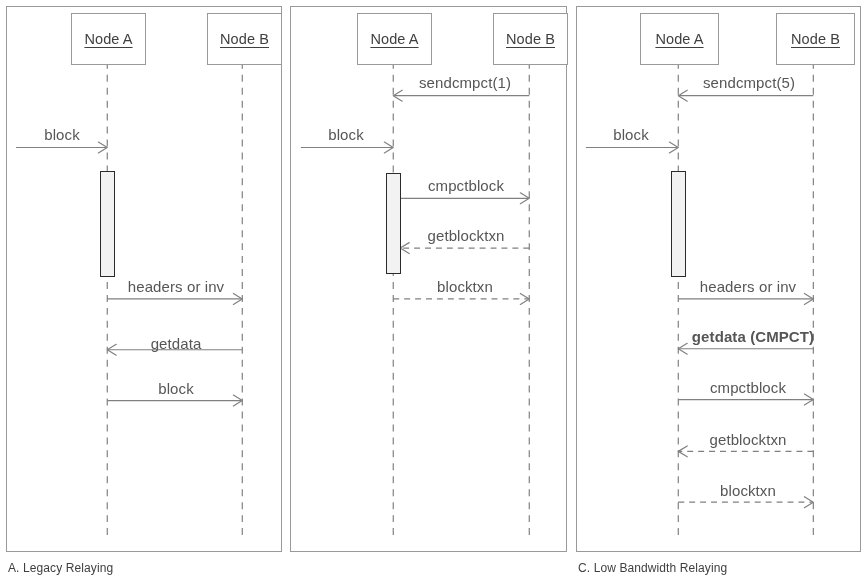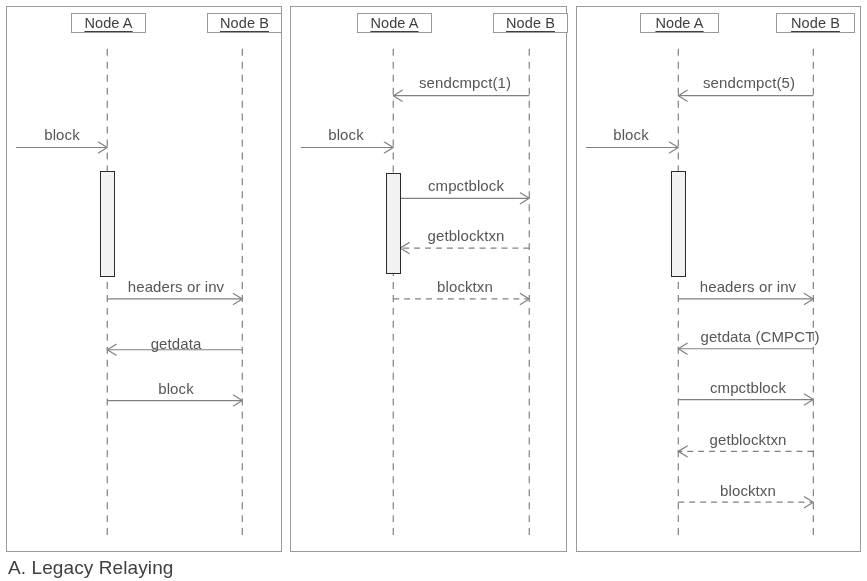--- a/index.html
+++ b/index.html
@@ -33,32 +33,32 @@
     position: absolute;
     left: 0;
     top: 0;
     width: 100%;
     height: 100%;
     display: block;
   }
   .caption {
     position: absolute;
     top: 559px;
-    font-size: 19px;
+    font-size: 12px;
     line-height: 18px;
     color: #3f3f3f;
     white-space: nowrap;
     letter-spacing: 0.1px;
   }
   .node-box {
     position: absolute;
     box-sizing: border-box;
     border: 1px solid #9a9a9a;
     background: #ffffff;
-    height: 20px;
+    height: 52px;
     display: flex;
     align-items: center;
     justify-content: center;
   }
   .node-label {
     font-size: 14.5px;
     color: #3f3f3f;
     text-decoration: underline;
     text-underline-offset: 3px;
     letter-spacing: 0.1px;
@@ -183,25 +183,26 @@
           <path d="M 111 440.5 L 102 446 L 111 451.5" fill="none" stroke="#808080" stroke-width="1.2" stroke-linecap="round" stroke-linejoin="round"></path>
         </g>
         <g>
           <line x1="102" y1="497" x2="237" y2="497" stroke="#808080" stroke-width="1.2" stroke-dasharray="6 5"></line>
           <path d="M 229 491.5 L 238 497 L 229 502.5" fill="none" stroke="#808080" stroke-width="1.2" stroke-linecap="round" stroke-linejoin="round"></path>
         </g>
       </svg>
       <div class="msg-label" style="left: 172px; top: 67px;">sendcmpct(5)</div>
       <div class="msg-label" style="left: 54px; top: 119px;">block</div>
       <div class="msg-label" style="left: 171px; top: 271px;">headers or inv</div>
-      <div class="msg-label" style="left: 183px; top: 321px;">getdata (CMPCT)</div>
+      <div class="msg-label" style="left: 176px; top: 321px; font-weight: bold;">getdata (CMPCT)</div>
       <div class="msg-label" style="left: 171px; top: 372px;">cmpctblock</div>
       <div class="msg-label" style="left: 171px; top: 424px;">getblocktxn</div>
       <div class="msg-label" style="left: 171px; top: 475px;">blocktxn</div>
       <div class="activation" style="left: 94px; top: 164px; width: 15px; height: 106px;"></div>
       <div class="node-box" style="left: 63px; top: 6px; width: 79px;">
         <span class="node-label">Node A</span>
       </div>
       <div class="node-box" style="left: 199px; top: 6px; width: 79px;">
         <span class="node-label">Node B</span>
       </div>
     </div>
+    <div class="caption" style="left: 578px;">C. Low Bandwidth Relaying</div>
   </div>
 
 </body></html>

